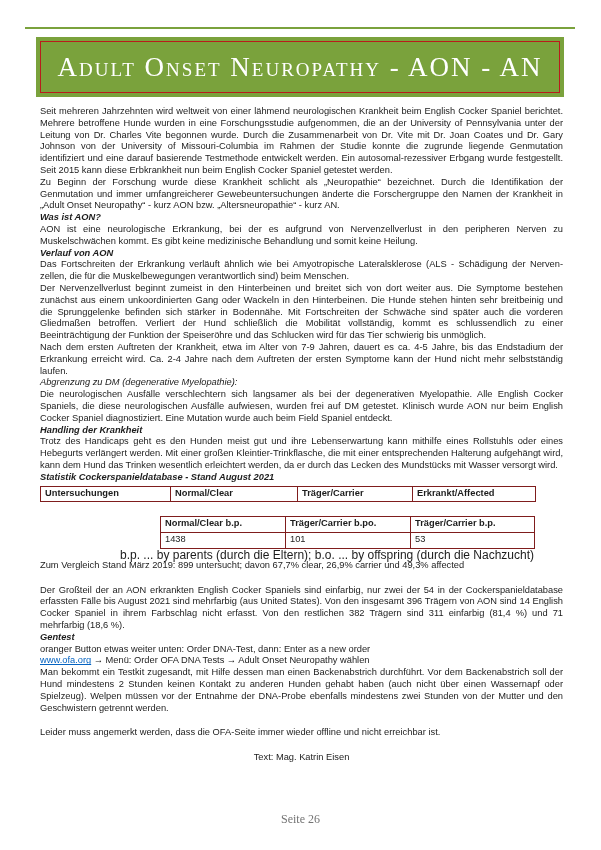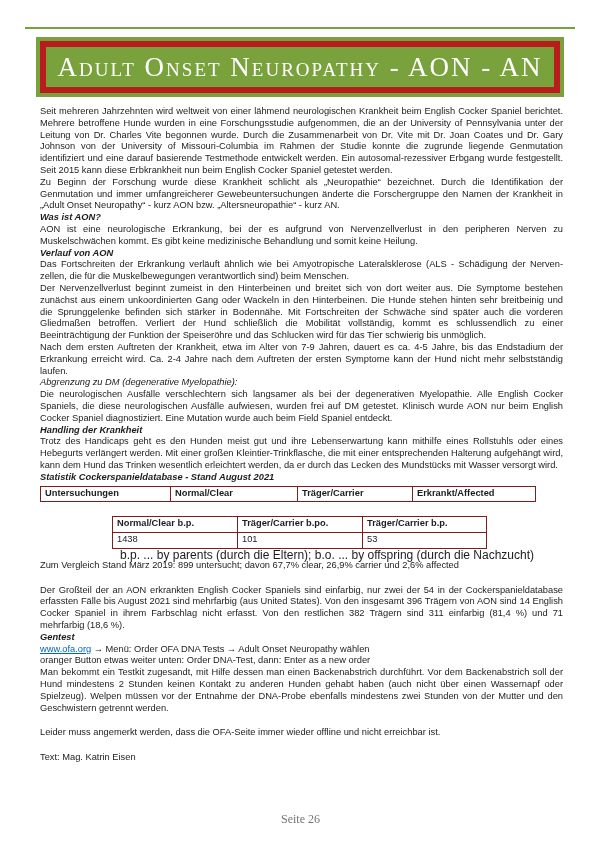--- a/index.html
+++ b/index.html
@@ -14,21 +14,21 @@
   }
   .top-rule {
     position:absolute; top:27px; left:25px; width:550px; height:2px;
     background:#7aa23c;
   }
   .banner {
     position:absolute; top:37px; left:36px; width:528px; height:60px;
     background:#7aa23c; box-sizing:border-box; padding:4px;
   }
   .banner-inner {
-    border:6px solid #b91c1c; height:100%; box-sizing:border-box;
+    border:1px solid #b91c1c; height:100%; box-sizing:border-box;
     display:flex; align-items:center; justify-content:center;
   }
   .banner-title {
     font-family:"Liberation Serif", serif;
     font-variant:small-caps;
     font-size:27px; letter-spacing:2px; color:#ffffff;
     white-space:nowrap;
   }
   .content {
     position:absolute; top:106px; left:40px; width:523px;
@@ -38,21 +38,21 @@
   .h-bi { font-weight:bold; font-style:italic; text-align:left; }
   .h-i  { font-style:italic; text-align:left; }
   .gap-md { height:13px; }
   table { border-collapse:collapse; font-size:9.3px; table-layout:fixed; }
   td, th {
     border:1px solid #7f1d1d; padding:1px 4px 2px 4px;
     text-align:left; overflow:hidden; white-space:nowrap;
   }
   th { font-weight:bold; }
   .tbl-main { width:495px; margin-top:2px; }
-  .tbl-bp   { width:374px; margin-left:72px; margin-top:14px; }
+  .tbl-bp   { width:374px; margin-left:120px; margin-top:14px; }
   .tbl-note {
     width:494px; text-align:right; font-size:12px; line-height:10px;
     margin-top:1px;
   }
   .cmp-line { text-align:left; margin-top:2px; }
   .link { color:#0563c1; text-decoration:underline; cursor:pointer; }
   .footer {
     position:absolute; top:812px; left:0; width:100%;
     text-align:center; font-family:"Liberation Serif", serif;
     font-size:12px; color:#737373;
@@ -127,36 +127,36 @@
       <tr>
         <td>1438</td>
         <td>101</td>
         <td>53</td>
       </tr>
     </tbody>
       </table>
 
     <div class="tbl-note">b.p. ... by parents (durch die Eltern); b.o. ... by offspring (durch die Nachzucht)</div>
 
-    <p class="cmp-line">Zum Vergleich Stand März 2019: 899 untersucht; davon 67,7% clear, 26,9% carrier und 2,6% affected</p>
+    <p class="cmp-line">Zum Vergleich Stand März 2019: 899 untersucht; davon 67,7% clear, 26,9% carrier und 49,3% affected</p>
 
     <div class="gap-md"></div>
 
     <p>Der Großteil der an AON erkrankten English Cocker Spaniels sind einfarbig, nur zwei der 54 in der Cockerspanieldatabase erfassten Fälle bis August 2021 sind mehrfarbig (aus United States). Von den insgesamt 396 Trägern von AON sind 14 English Cocker Spaniel in ihrem Farbschlag nicht erfasst. Von den restlichen 382 Trägern sind 311 einfarbig (81,4 %) und 71 mehrfarbig (18,6 %).</p>
 
     <p class="h-bi">Gentest</p>
+    <p style="text-align:left">oranger Button etwas weiter unten: Order DNA-Test, dann: Enter as a new order</p>
     <p style="text-align:left"><span class="link">www.ofa.org</span><span> → Menü: Order OFA DNA Tests → Adult Onset Neuropathy wählen</span></p>
-    <p style="text-align:left">oranger Button etwas weiter unten: Order DNA-Test, dann: Enter as a new order</p>
     <p>Man bekommt ein Testkit zugesandt, mit Hilfe dessen man einen Backenabstrich durchführt. Vor dem Backenabstrich soll der Hund mindestens 2 Stunden keinen Kontakt zu anderen Hunden gehabt haben (auch nicht über einen Wassernapf oder Spielzeug). Welpen müssen vor der Entnahme der DNA-Probe ebenfalls mindestens zwei Stunden von der Mutter und den Geschwistern getrennt werden.</p>
 
     <div class="gap-md"></div>
 
     <p style="text-align:left">Leider muss angemerkt werden, dass die OFA-Seite immer wieder offline und nicht erreichbar ist.</p>
 
     <div class="gap-md"></div>
 
-    <p style="text-align:left">Text: Mag. Katrin Eisen</p>
+    <p style="text-align:center">Text: Mag. Katrin Eisen</p>
 
   </div>
 
   <div class="footer">Seite 26</div>
 
 </div>
 
 </body></html>

